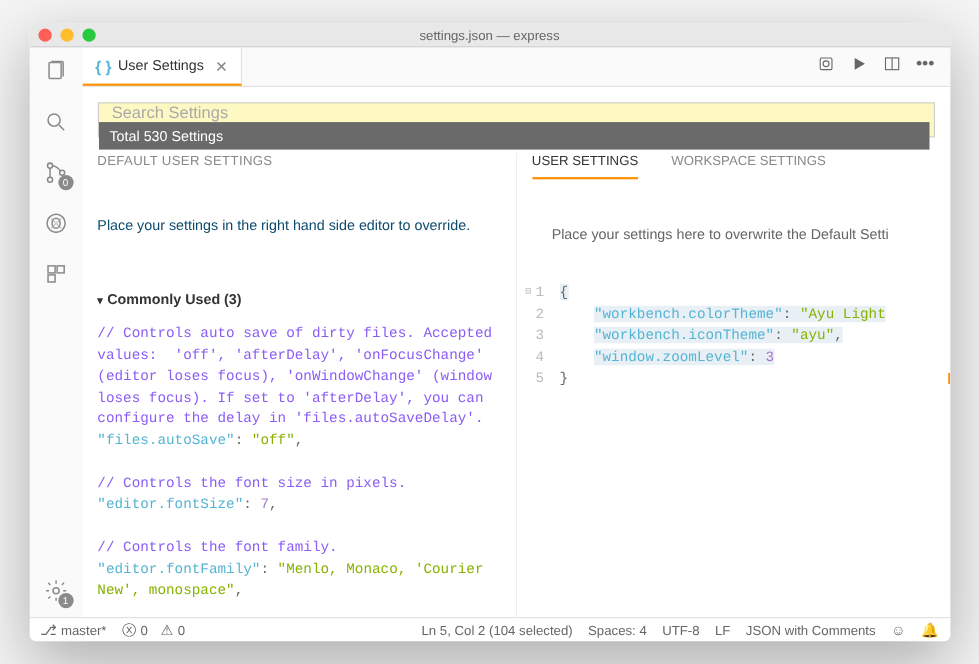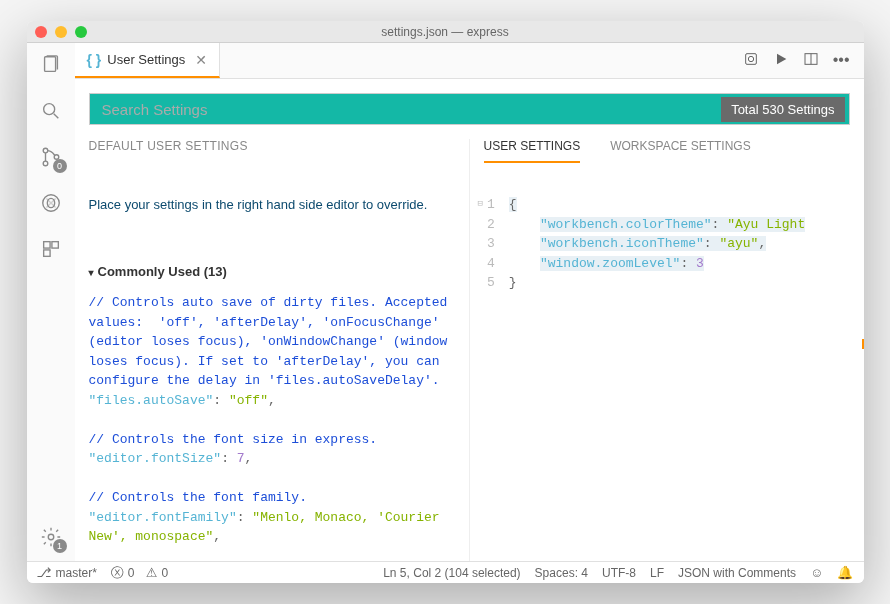--- a/index.html
+++ b/index.html
@@ -135,24 +135,24 @@
       flex-direction: column;
       padding: 14px 0 0;
       overflow: hidden;
     }
     .search-row {
       padding: 0 14px 14px;
     }
     .search-wrap {
       position: relative;
       border: 1px solid #ccc;
-      background: #14b8a6;
+      background: #fef9c3;
       height: 32px;
       display: flex;
-      align-items: center;
+      flex-direction: column;
     }
     .search-input {
       flex: 1;
       border: none;
       outline: none;
       padding: 0 12px;
       font-size: 15px;
       color: #333;
       background: transparent;
     }
@@ -219,21 +219,21 @@
       font-size: 10px;
       margin-right: 4px;
       display: inline-block;
     }
     .code-block {
       font-family: Menlo, Monaco, "Courier New", monospace;
       font-size: 13px;
       line-height: 1.5;
       color: #666;
     }
-    .cmt { color: #1d4ed8; }
+    .cmt { color: #8b5cf6; }
     .key { color: #55b4d4; }
     .str { color: #86b300; }
     .num { color: #a37acc; }
     .punc { color: #666; }
     .editor {
       display: flex;
       font-family: Menlo, Monaco, "Courier New", monospace;
       font-size: 13px;
       line-height: 1.5;
     }
@@ -367,39 +367,40 @@
             <input class="search-input" placeholder="Search Settings" style="">
             <div class="search-badge">Total 530 Settings</div>
           </div>
         </div>
 
         <div class="split">
           <div class="pane pane-left">
             <div class="pane-header">DEFAULT USER SETTINGS</div>
             <div class="pane-subheader">Place your settings in the right hand side editor to override.</div>
             <div class="pane-content">
-              <div class="section-title">Commonly Used (13)</div>
+              <div class="section-title">Commonly Used (3)</div>
               <div class="code-block">
                 <div class="cmt" style="white-space: pre-wrap;">// Controls auto save of dirty files. Accepted values:  'off', 'afterDelay', 'onFocusChange' (editor loses focus), 'onWindowChange' (window loses focus). If set to 'afterDelay', you can configure the delay in 'files.autoSaveDelay'.</div>
                 <div><span class="key">"files.autoSave"</span><span class="punc">: </span><span class="str">"off"</span><span class="punc">,</span></div>
                 <br>
-                <div class="cmt">// Controls the font size in express.</div>
+                <div class="cmt">// Controls the font size in pixels.</div>
                 <div><span class="key">"editor.fontSize"</span><span class="punc">: </span><span class="num">7</span><span class="punc">,</span></div>
                 <br>
                 <div class="cmt">// Controls the font family.</div>
                 <div><span class="key">"editor.fontFamily"</span><span class="punc">: </span><span class="str">"Menlo, Monaco, 'Courier New', monospace"</span><span class="punc">,</span></div>
               </div>
             </div>
           </div>
 
           <div class="pane" style="position:relative">
             <div class="right-tabs">
               <div class="right-tab active">USER SETTINGS</div>
               <div class="right-tab">WORKSPACE SETTINGS</div>
             </div>
+            <div class="right-hint">Place your settings here to overwrite the Default Setti</div>
             <div class="pane-content" style="padding:0">
               <div class="editor">
                 <div class="gutter">
                   <div>
                       <span class="fold">⊟</span>
                       <span>1</span>
                     </div>
                   <div>
                       <span>2</span>
                     </div>

